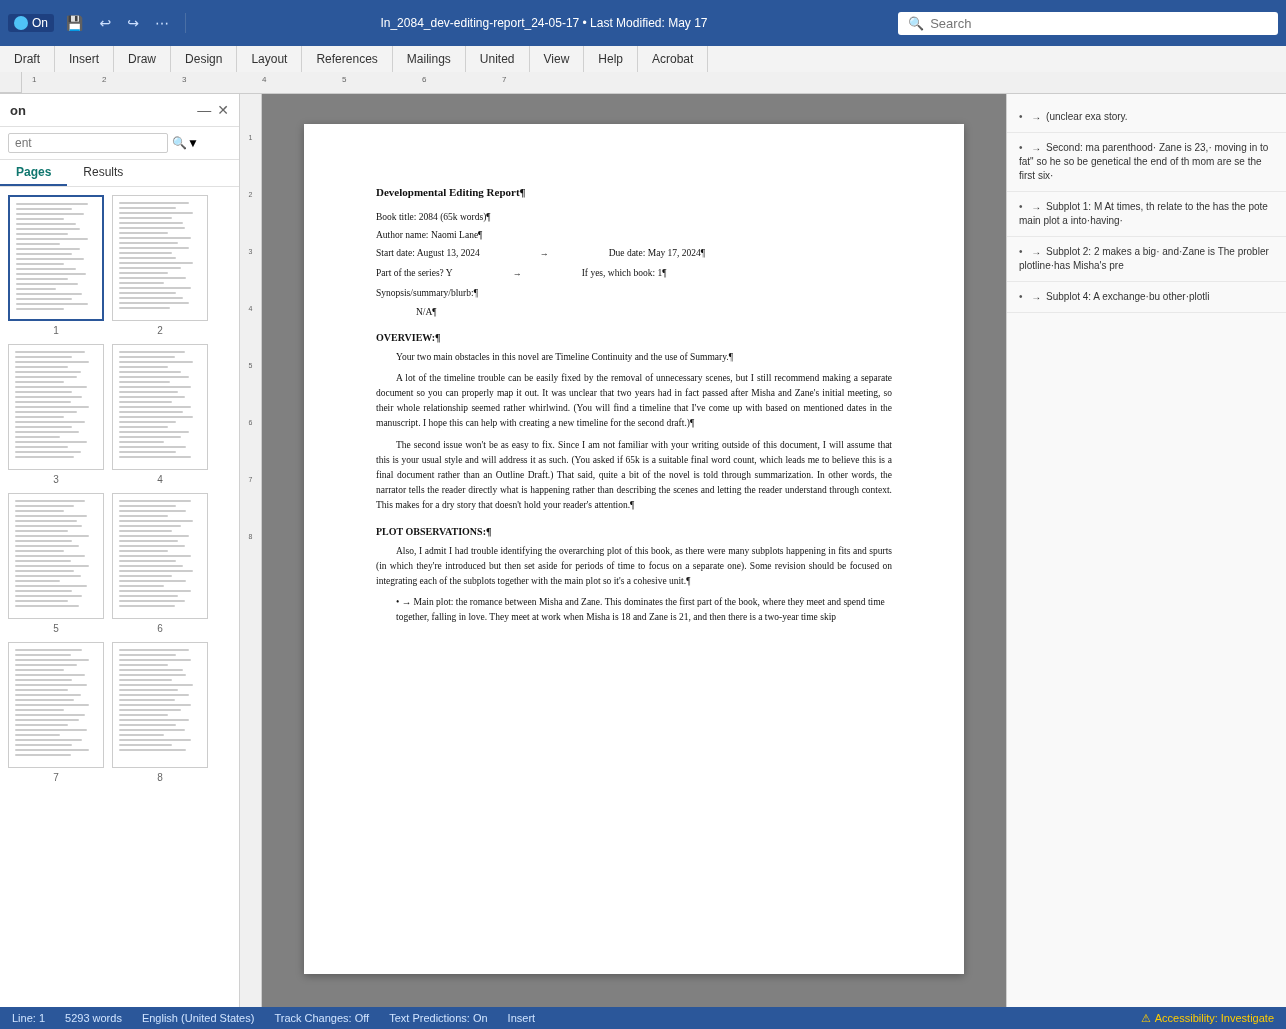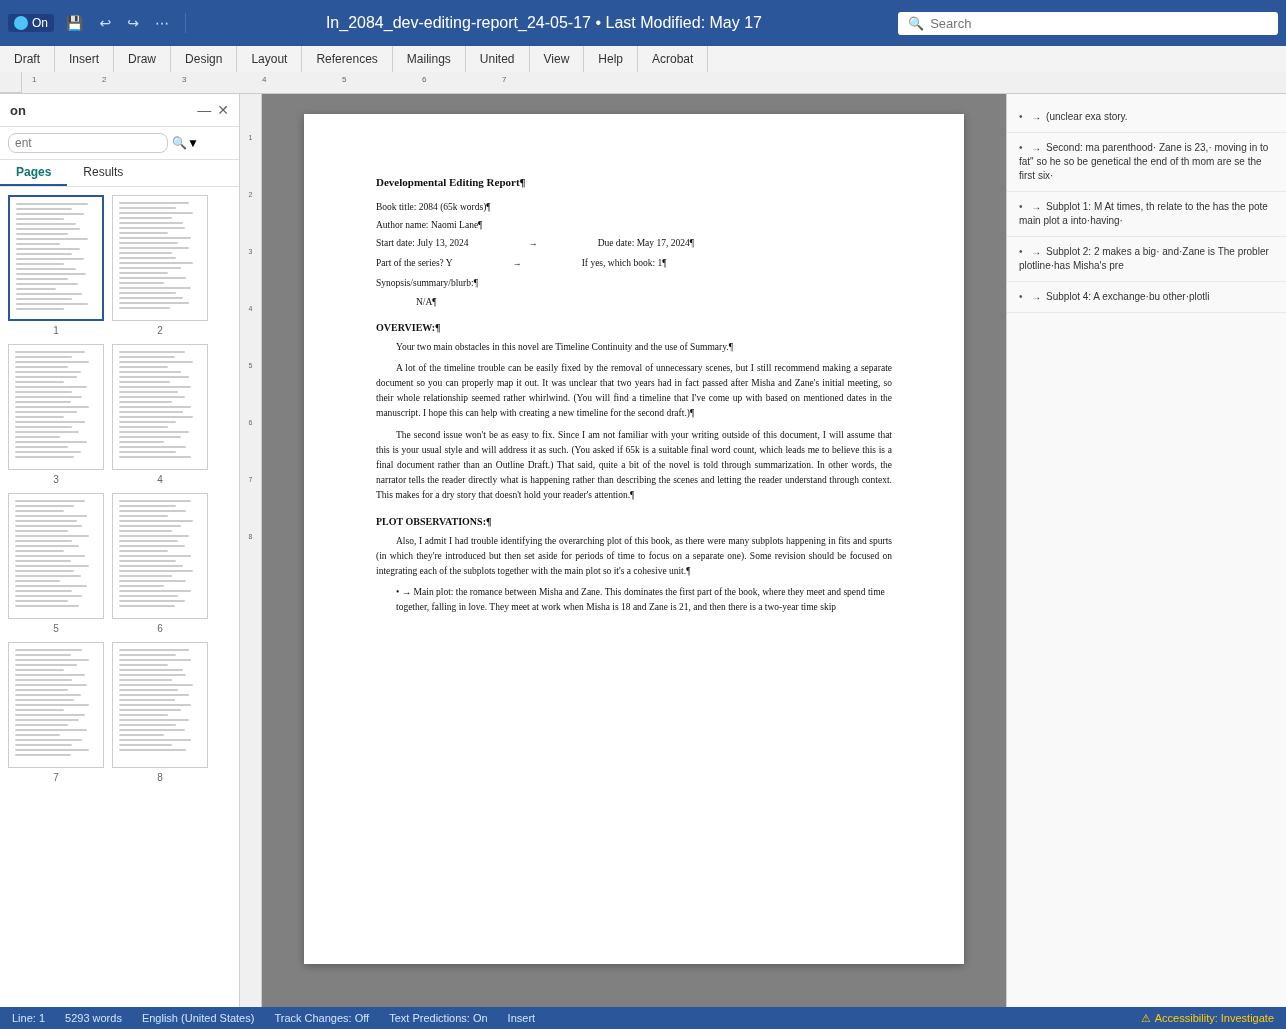--- a/index.html
+++ b/index.html
@@ -8,21 +8,21 @@
     
     .top-bar {
       display: flex; align-items: center; background: #2b579a; height: 46px; padding: 0 8px; gap: 8px; flex-shrink: 0;
     }
     .toggle-btn {
       display: flex; align-items: center; gap: 4px; background: #1e4080; border-radius: 3px; padding: 2px 6px; color: white; font-size: 12px;
     }
     .toggle-dot { width: 14px; height: 14px; background: #4fc3f7; border-radius: 50%; }
     .toolbar-icon { color: #cce0ff; font-size: 14px; cursor: pointer; padding: 2px 4px; }
     .toolbar-sep { width: 1px; height: 20px; background: #4a6fa5; margin: 0 4px; }
-    .file-title { color: white; font-size: 16px; flex: 1; text-align: center; }
+    .file-title { color: white; font-size: 12px; flex: 1; text-align: center; }
     .search-box {
       display: flex; align-items: center; background: white; border-radius: 3px; padding: 4px 10px; gap: 6px; width: 380px;
     }
     .search-box input { border: none; outline: none; font-size: 13px; color: #333; width: 100%; background: transparent; }
     .search-icon { color: #666; font-size: 13px; }
     .ribbon-tabs { display: flex; background: #f3f3f3; }
     .ribbon-tab {
       padding: 6px 14px; font-size: 12px; color: #333; cursor: pointer; border-right: 1px solid #d0d0d0;
     }
 
@@ -50,21 +50,21 @@
     .thumb-row { display: flex; gap: 8px; margin-bottom: 8px; }
     .thumb-item { display: flex; flex-direction: column; align-items: center; gap: 4px; }
     .thumb-box {
       width: 96px; height: 126px; background: white; border: 1px solid #ccc; display: flex; align-items: stretch; overflow: hidden; cursor: pointer;
     }
     .thumb-box.selected { border: 2px solid #2b579a; }
     .thumb-lines { padding: 6px; width: 100%; }
     .thumb-line { height: 2px; background: #ccc; margin-bottom: 3px; border-radius: 1px; }
     .thumb-label { font-size: 10px; color: #666; }
 
-    .doc-scroll { flex: 1; overflow: auto; background: #808080; padding: 20px 0; display: flex; flex-direction: column; align-items: flex-end; position: relative; }
+    .doc-scroll { flex: 1; overflow: auto; background: #808080; padding: 30px 0; display: flex; flex-direction: column; align-items: flex-end; position: relative; }
     .page {
       background: white; width: 660px; min-height: 850px; box-shadow: 0 2px 8px rgba(0,0,0,0.3); padding: 60px 72px 60px 72px; position: relative; font-size: 9.5px; line-height: 1.6; color: #111; font-family: 'Times New Roman', Times, serif;
     }
 
     
     .comments-panel {
       width: 280px; background: #f9f9f9; border-left: 1px solid #d0d0d0; overflow-y: auto; padding: 8px 0; flex-shrink: 0;
     }
     .comment-item {
       padding: 8px 12px; border-bottom: 1px solid #e8e8e8; font-size: 10px; color: #333; line-height: 1.4;
@@ -145,21 +145,21 @@
 
   <div class="sidebar">
     <div class="sidebar-header">
       <span class="sidebar-title">on</span>
       <div class="sidebar-controls">
         <span class="sidebar-ctrl">—</span>
         <span class="sidebar-ctrl">✕</span>
       </div>
     </div>
     <div class="sidebar-search">
-      <input type="text" class="" style="border: 1px solid rgb(204, 204, 204); border-radius: 8px; padding: 2px 6px; font-size: 12px; width: 160px; outline: none;" placeholder="ent">
+      <input type="text" class="" style="border: 1px solid rgb(204, 204, 204); border-radius: 2px; padding: 2px 6px; font-size: 12px; width: 160px; outline: none;" placeholder="ent">
       <span style="font-size:12px;cursor:pointer;">🔍▼</span>
     </div>
     <div class="sidebar-tabs">
       <div class="sidebar-tab active">Pages</div>
       <div class="sidebar-tab">Results</div>
     </div>
 
     <div class="thumbnail-grid">
       <div class="thumb-row">
         <div class="thumb-item">
@@ -415,21 +415,21 @@
       <div style="font-size:7px;color:#666;text-align:center;margin-top:50px;">7</div>
       <div style="font-size:7px;color:#666;text-align:center;margin-top:50px;">8</div>
     </div>
     <div style="margin-left:22px; display:flex; justify-content:center; width:calc(100% - 22px);">
       <div class="page">
 
         <div class="doc-title">Developmental Editing Report¶</div>
         <div class="doc-field">Book title: 2084 (65k words)¶</div>
         <div class="doc-field">Author name: Naomi Lane¶</div>
         <div style="display:flex;gap:60px;margin-bottom:2px;">
-          <span class="doc-field">Start date: July 13, 2024</span>
+          <span class="doc-field">Start date: August 13, 2024</span>
           <span style="font-size:9px;">→</span>
           <span class="doc-field">Due date: May 17, 2024¶</span>
         </div>
         <div style="display:flex;gap:60px;margin-bottom:2px;">
           <span class="doc-field">Part of the series? Y</span>
           <span style="font-size:9px;">→</span>
           <span class="doc-field">If yes, which book: 1¶</span>
         </div>
         <div class="doc-field">Synopsis/summary/blurb:¶</div>
         <div style="padding-left:40px;" class="doc-field">N/A¶</div>

